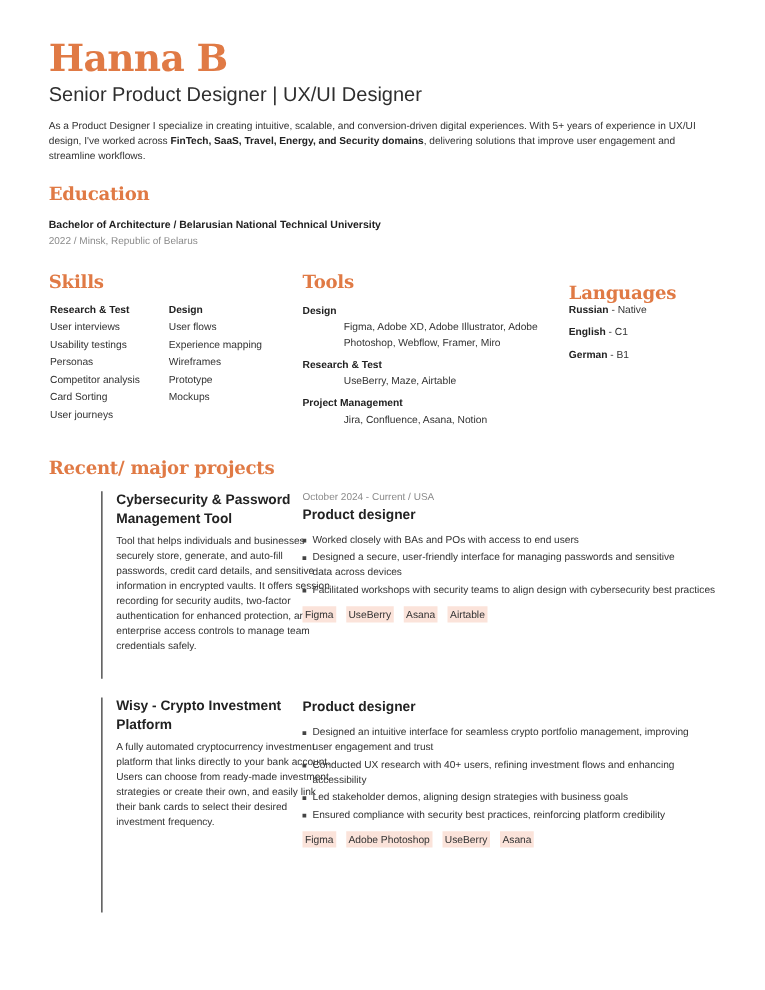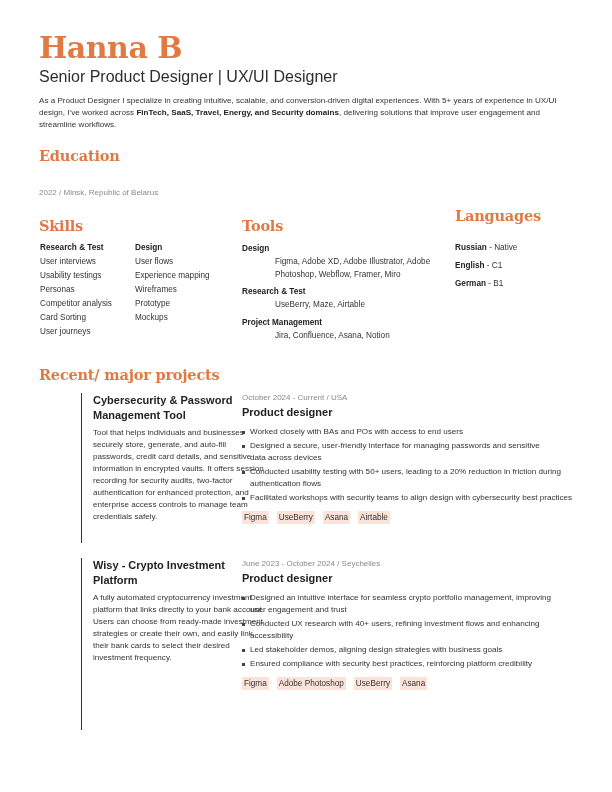--- a/index.html
+++ b/index.html
@@ -45,20 +45,21 @@
 </head>
 <body>
 
 <div class="page">
 
   <div class="name serif accent">Hanna B</div>
   <div class="title">Senior Product Designer | UX/UI Designer</div>
   <div class="summary"><span>As a Product Designer I specialize in creating intuitive, scalable, and conversion-driven digital experiences. With 5+ years of experience in UX/UI design, I've worked across </span><b>FinTech, SaaS, Travel, Energy, and Security domains</b><span>, delivering solutions that improve user engagement and streamline workflows.</span></div>
 
   <div class="h2 serif accent" style="left:39px; top:147px;">Education</div>
+  <div class="edu-degree">Bachelor of Architecture / Belarusian National Technical University</div>
   <div class="edu-meta">2022 / Minsk, Republic of Belarus</div>
 
   <div class="h2 serif accent" style="left:39px; top:217px;">Skills</div>
   <div class="col" style="left:40px; top:241px;">
     <div class="hd">Research &amp; Test</div>
     <div>User interviews</div>
     <div>Usability testings</div>
     <div>Personas</div>
     <div>Competitor analysis</div>
     <div>Card Sorting</div>
@@ -76,56 +77,54 @@
   <div class="h2 serif accent" style="left:242px; top:217px;">Tools</div>
   <div class="tools">
     <div class="hd">Design</div>
     <div class="val" style="width:180px;">Figma, Adobe XD, Adobe Illustrator, Adobe Photoshop, Webflow, Framer, Miro</div>
     <div class="hd">Research &amp; Test</div>
     <div class="val">UseBerry, Maze, Airtable</div>
     <div class="hd">Project Management</div>
     <div class="val">Jira, Confluence, Asana, Notion</div>
   </div>
 
-  <div class="h2 serif accent" style="left:455px; top:207px;">Languages</div>
+  <div class="h2 serif accent" style="left:455px; top:226px;">Languages</div>
   <div class="langs">
     <div class="row"><b>Russian</b><span> - Native</span></div>
     <div class="row"><b>English</b><span> - C1</span></div>
     <div class="row"><b>German</b><span> - B1</span></div>
   </div>
 
   <div class="h2 serif accent" style="left:39px; top:366px;">Recent/ major projects</div>
 
   <div class="proj-left" style="top:393px; height:150px;">
     <div class="proj-name">Cybersecurity &amp; Password Management Tool</div>
     <div class="proj-desc">Tool that helps individuals and businesses securely store, generate, and auto-fill passwords, credit card details, and sensitive information in encrypted vaults. It offers session recording for security audits, two-factor authentication for enhanced protection, and enterprise access controls to manage team credentials safely.</div>
   </div>
   <div class="proj-right" style="top:392px;">
     <div class="meta">October 2024 -  Current / USA</div>
     <div class="role">Product designer</div>
     <ul class="bul">
       <li>Worked closely with BAs and POs with access to end users</li>
       <li style="width:300px;">Designed a secure, user-friendly interface for managing passwords and sensitive data across devices</li>
-      <li style="width:330px;">Conducted usability testing with 50+ users, leading to a 20% reduction in friction during authentication flows</li>
       <li>Facilitated workshops with security teams to align design with cybersecurity best practices</li>
     </ul>
     <div class="tags">
       <span class="tag">Figma</span>
       <span class="tag">UseBerry</span>
       <span class="tag">Asana</span>
       <span class="tag">Airtable</span>
     </div>
   </div>
 
   <div class="proj-left" style="top:558px; height:172px;">
     <div class="proj-name">Wisy - Crypto Investment Platform</div>
     <div class="proj-desc">A fully automated cryptocurrency investment platform that links directly to your bank account. Users can choose from ready-made investment strategies or create their own, and easily link their bank cards to select their desired investment frequency.</div>
   </div>
   <div class="proj-right" style="top:558px;">
-    <div class="meta">June 2023 - October 2024 / Seychelles</div>
     <div class="role">Product designer</div>
     <ul class="bul">
       <li style="width:320px;">Designed an intuitive interface for seamless crypto portfolio management, improving user engagement and trust</li>
       <li style="width:300px;">Conducted UX research with 40+ users, refining investment flows and enhancing accessibility</li>
       <li>Led stakeholder demos, aligning design strategies with business goals</li>
       <li style="width:300px;">Ensured compliance with security best practices, reinforcing platform credibility</li>
     </ul>
     <div class="tags">
       <span class="tag">Figma</span>
       <span class="tag">Adobe Photoshop</span>

